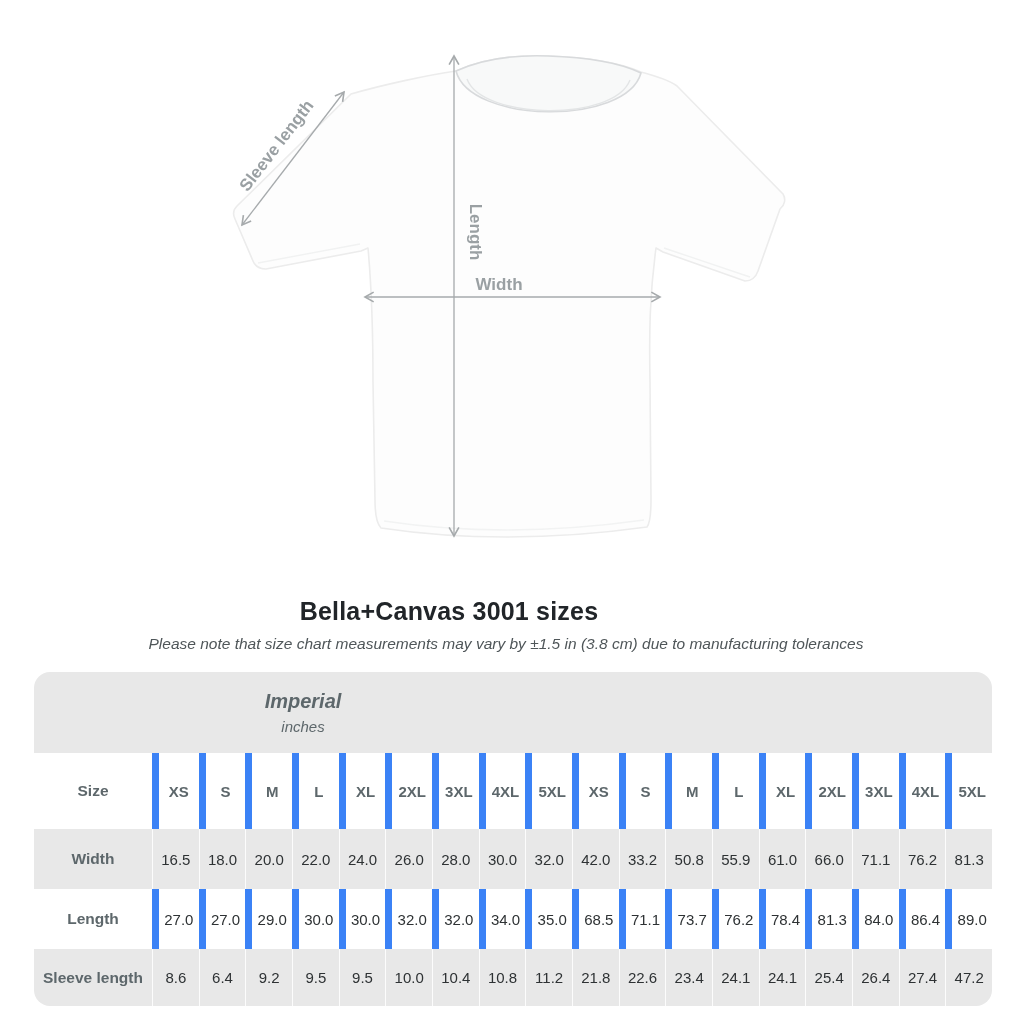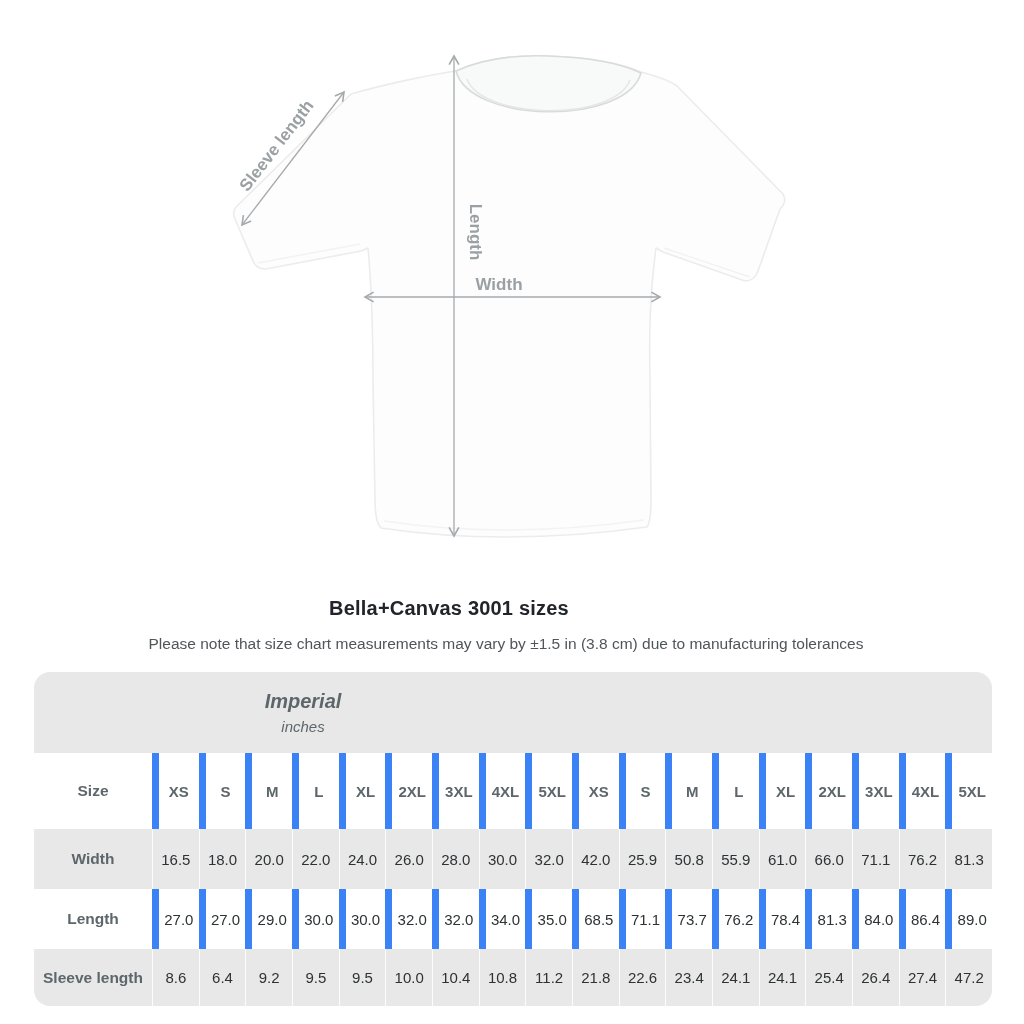--- a/index.html
+++ b/index.html
@@ -8,25 +8,25 @@
     font-family:"Liberation Sans", sans-serif;overflow:hidden;
   }
   
   .figure{position:absolute;top:0;left:0;width:1024px;height:575px;}
   .figure svg{display:block;width:1024px;height:575px;}
   .ann-text{fill:#9aa0a3;font-weight:bold;font-size:17px;font-family:"Liberation Sans",sans-serif;}
 
   
   .page-title{
     position:absolute;top:597px;left:0;width:898px;margin:0;
-    text-align:center;font-size:20px;font-weight:bold;color:#212529;letter-spacing:.2px;
+    text-align:center;font-size:25px;font-weight:bold;color:#212529;letter-spacing:.2px;
   }
   .page-note{
     position:absolute;top:635px;left:0;width:1012px;margin:0;
-    text-align:center;font-size:15.5px;color:#4f5659;
+    text-align:center;font-size:15.5px;font-style:italic;color:#4f5659;
   }
 
   
   .size-table{
     position:absolute;top:672px;left:34px;width:958px;
     border-radius:16px;overflow:hidden;background:#ffffff;
   }
   .grid-row{
     display:grid;grid-template-columns:118px repeat(18,1fr);
     align-items:stretch;
@@ -160,21 +160,21 @@
         <div class="cell value-cell">16.5</div>
         <div class="cell value-cell">18.0</div>
         <div class="cell value-cell">20.0</div>
         <div class="cell value-cell">22.0</div>
         <div class="cell value-cell">24.0</div>
         <div class="cell value-cell">26.0</div>
         <div class="cell value-cell">28.0</div>
         <div class="cell value-cell">30.0</div>
         <div class="cell value-cell">32.0</div>
         <div class="cell value-cell">42.0</div>
-        <div class="cell value-cell">25.9</div>
+        <div class="cell value-cell">33.2</div>
         <div class="cell value-cell">50.8</div>
         <div class="cell value-cell">55.9</div>
         <div class="cell value-cell">61.0</div>
         <div class="cell value-cell">66.0</div>
         <div class="cell value-cell">71.1</div>
         <div class="cell value-cell">76.2</div>
         <div class="cell value-cell">81.3</div>
       </div>
       <div class="grid-row data-row white">
         <div class="cell label-cell">Length</div>

